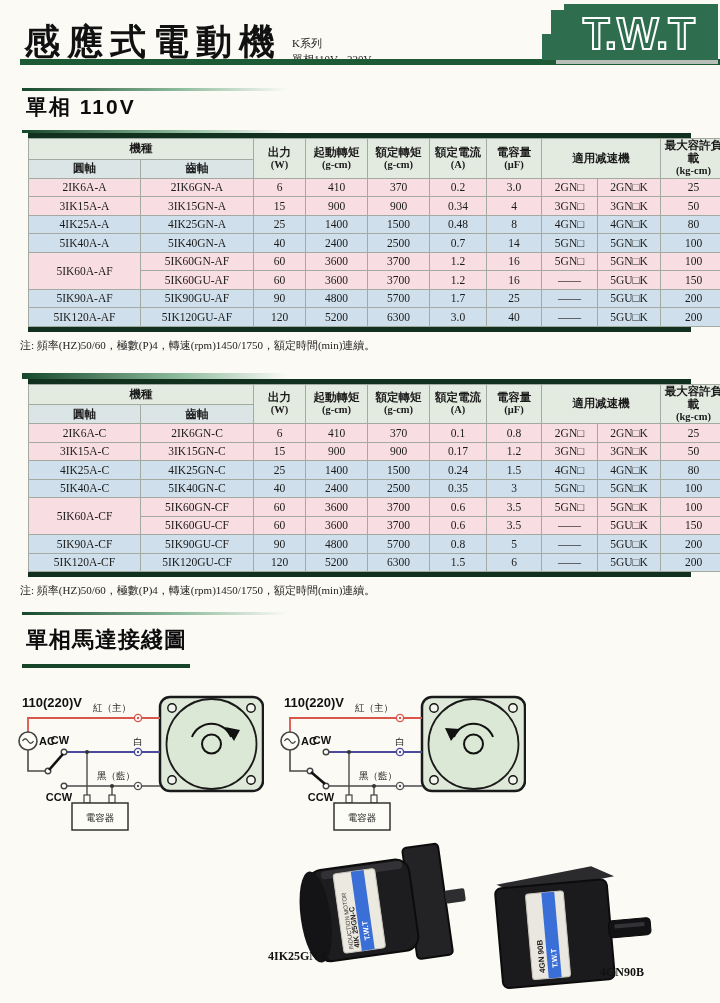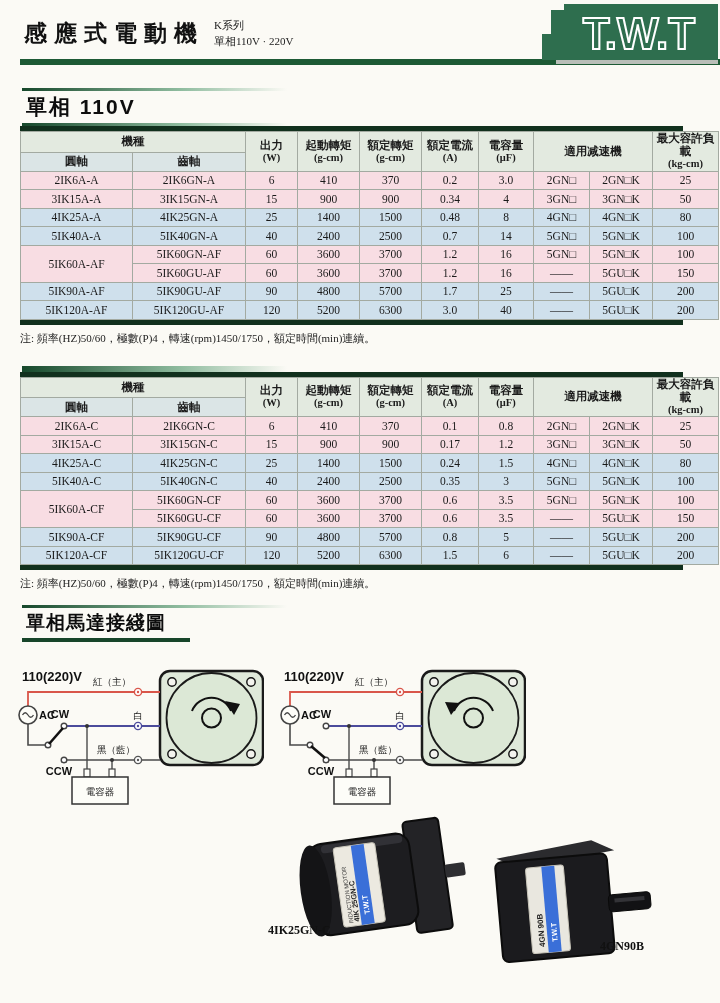--- a/index.html
+++ b/index.html
@@ -7,37 +7,37 @@
     width:720px;height:1003px;position:relative;overflow:hidden;
     background:#fbfaf5;
     font-family:"Liberation Serif", serif;
     color:#1a1a1a;
   }
   
   .hdr{position:relative;height:70px;}
   .hdr-titles{position:absolute;left:24px;top:18px;white-space:nowrap;}
   .hdr-title{
     display:inline-block;font-family:"Liberation Sans",sans-serif;
-    font-weight:bold;font-size:23px;letter-spacing:7px;color:#111;
+    font-weight:bold;font-size:36px;letter-spacing:7px;color:#111;
   }
   .hdr-sub{display:inline-block;vertical-align:bottom;margin-left:6px;
     font-size:11px;line-height:1.4;color:#222;}
   .hdr-bar{position:absolute;left:20px;right:0;top:59px;height:6px;background:#1d5a35;}
   .logo{position:absolute;top:2px;right:0;}
   
   .sec{margin-left:22px;width:265px;}
   .sec-line{height:3px;background:linear-gradient(to right,#16482b,#8fbc9f 60%,rgba(251,250,245,0));}
   .sec-title{
     font-family:"Liberation Sans",sans-serif;font-weight:bold;
-    font-size:21px;color:#0d0d0d;padding:2px 0 2px 4px;letter-spacing:2px;
+    font-size:21px;color:#0d0d0d;padding:2px 0 9px 4px;letter-spacing:2px;
   }
-  .sec-wiring .sec-title{font-size:19px;letter-spacing:1px;}
+  .sec-wiring .sec-title{font-size:22px;letter-spacing:1px;margin-top:8px;}
   .sec-solid{height:4px;background:#17452a;width:168px;}
   
-  .tblwrap{margin-left:20px;width:663px;}
+  .tblwrap{margin-left:28px;width:663px;}
   .tbar{height:5px;background:#11301d;}
   table{border-collapse:collapse;table-layout:fixed;width:698px;font-size:11.5px;}
   th,td{border:1px solid #a3aaa1;text-align:center;padding:0;}
   thead th{background:#e3eae0;font-weight:bold;height:18px;line-height:1.15;}
   thead th.sub{background:#dbe5e6;height:16px;}
   thead .unit{display:block;font-size:10.5px;font-weight:bold;}
   tbody td{height:17.5px;}
   tr.pink td{background:#f8dde3;}
   tr.blue td{background:#cfe0ec;}
   .note{margin:6px 0 0 20px;font-size:11px;color:#222;}

